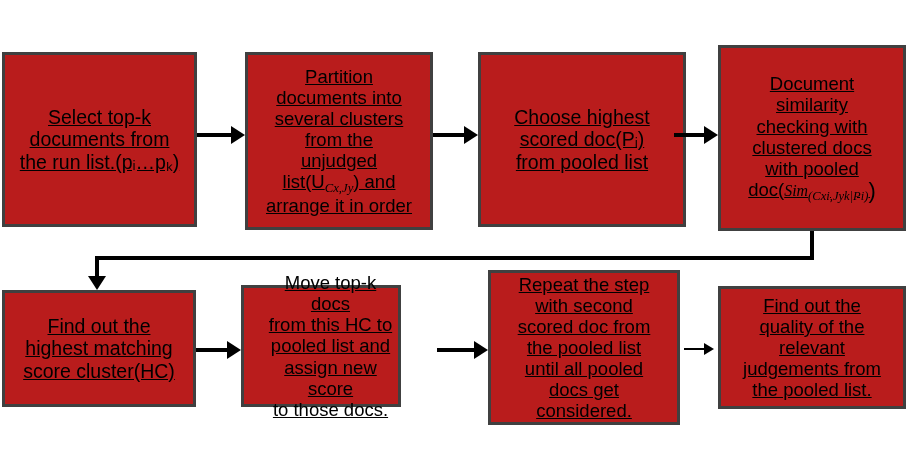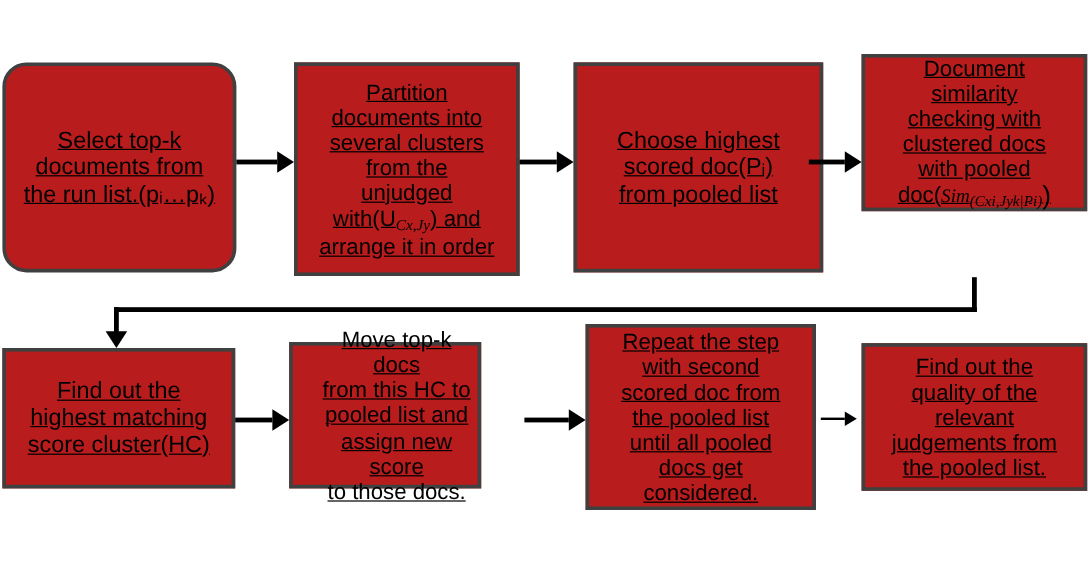--- a/index.html
+++ b/index.html
@@ -32,24 +32,24 @@
     line-height: 1.14;
     padding: 2px 5px;
     text-decoration: underline;
   }
   .node .txt {
     display: block;
     width: 100%;
     white-space: pre-line;
   }
   
-  #node-1 { left: 2px;   top: 52px;  width: 195px; height: 175px; border-radius: 20px; }
+  #node-1 { left: 2px;   top: 52px;  width: 195px; height: 175px; }
   #node-2 { left: 245px; top: 52px;  width: 188px; height: 178px; }
   #node-3 { left: 478px; top: 52px;  width: 208px; height: 175px; }
-  #node-4 { left: 718px; top: 45px;  width: 188px; height: 131px; }
+  #node-4 { left: 718px; top: 45px;  width: 188px; height: 186px; }
   
   #node-5 { left: 2px;   top: 290px; width: 194px; height: 117px; }
   #node-6 { left: 241px; top: 285px; width: 160px; height: 122px; padding-left: 24px; }
   #node-7 { left: 488px; top: 270px; width: 192px; height: 155px; }
   #node-8 { left: 718px; top: 286px; width: 188px; height: 123px; }
 
   .node-sm { font-size: 18.5px; }
 
   
   .mathi {
@@ -100,21 +100,21 @@
 
 <div id="flowchart">
 
   <div class="node" id="node-1">
     <span class="txt">Select top-k
 documents from
 the run list.(pᵢ…pₖ)</span>
   </div>
 
   <div class="node node-sm" id="node-2">
-    <span class="txt"><span>Partition</span><br><span>documents into</span><br><span>several clusters</span><br><span>from the</span><br><span>unjudged</span><br><span>with(U</span><span class="mathi"><span class="sub">Cx,Jy</span></span><span>) and</span><br><span>arrange it in order</span></span>
+    <span class="txt"><span>Partition</span><br><span>documents into</span><br><span>several clusters</span><br><span>from the</span><br><span>unjudged</span><br><span>list(U</span><span class="mathi"><span class="sub">Cx,Jy</span></span><span>) and</span><br><span>arrange it in order</span></span>
   </div>
 
   <div class="node" id="node-3">
     <span class="txt"><span>Choose highest</span><br><span>scored doc(Pᵢ)</span><br><span>from pooled list</span></span>
   </div>
 
   <div class="node node-sm" id="node-4">
     <span class="txt"><span>Document</span><br><span>similarity</span><br><span>checking with</span><br><span>clustered docs</span><br><span>with pooled</span><br><span>doc(</span><span class="mathi">Sim</span><span class="mathi sub">(Cxi,Jyk|Pi)</span><span class="paren-big">)</span></span>
   </div>
 

